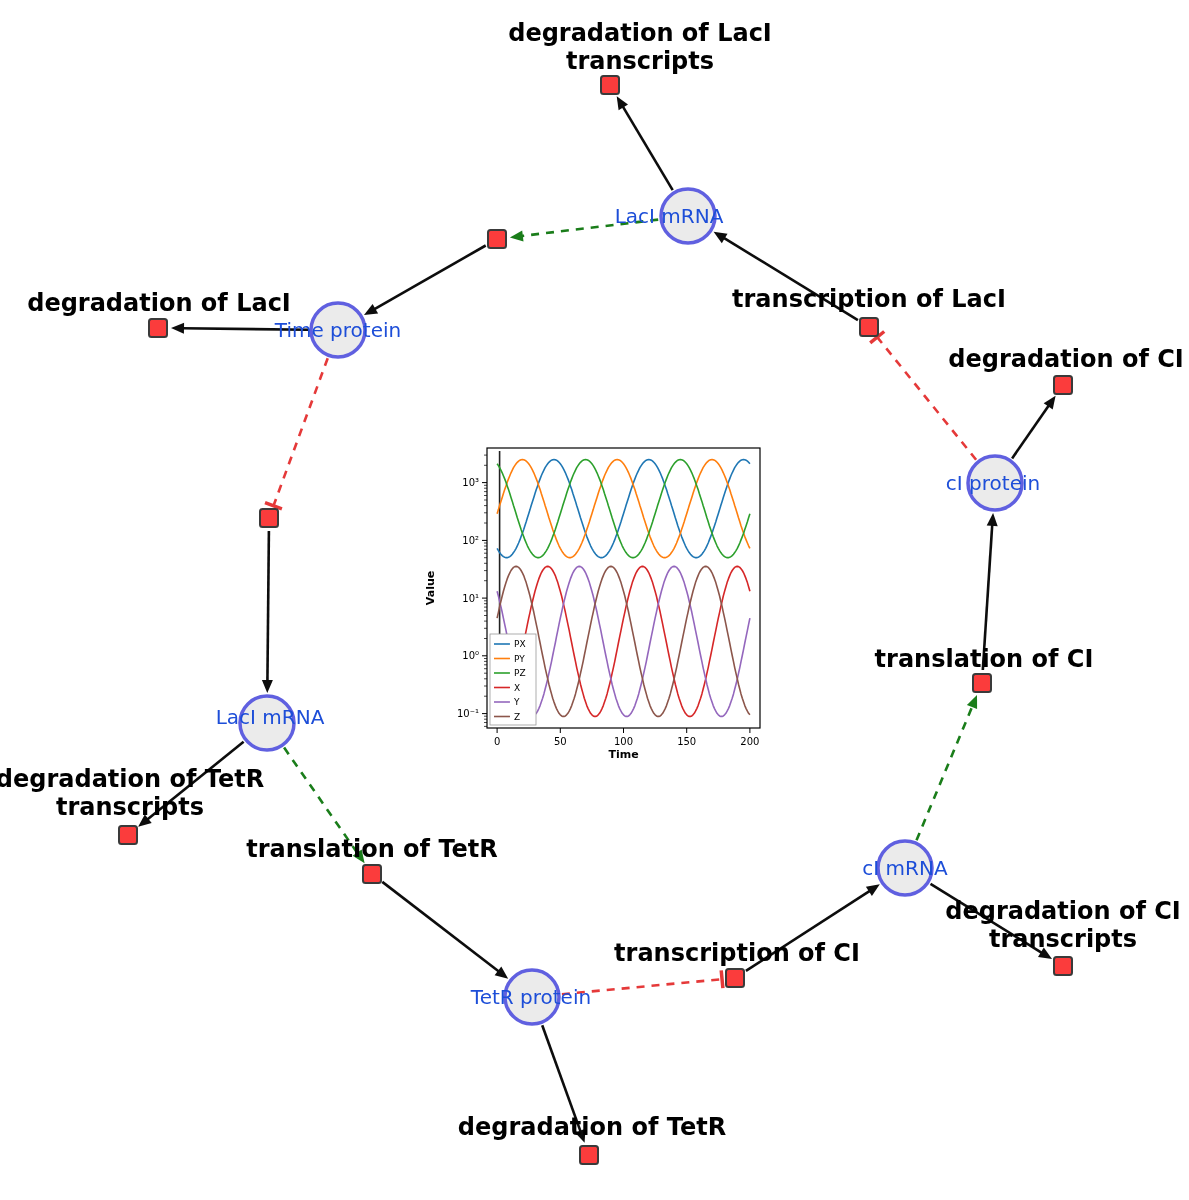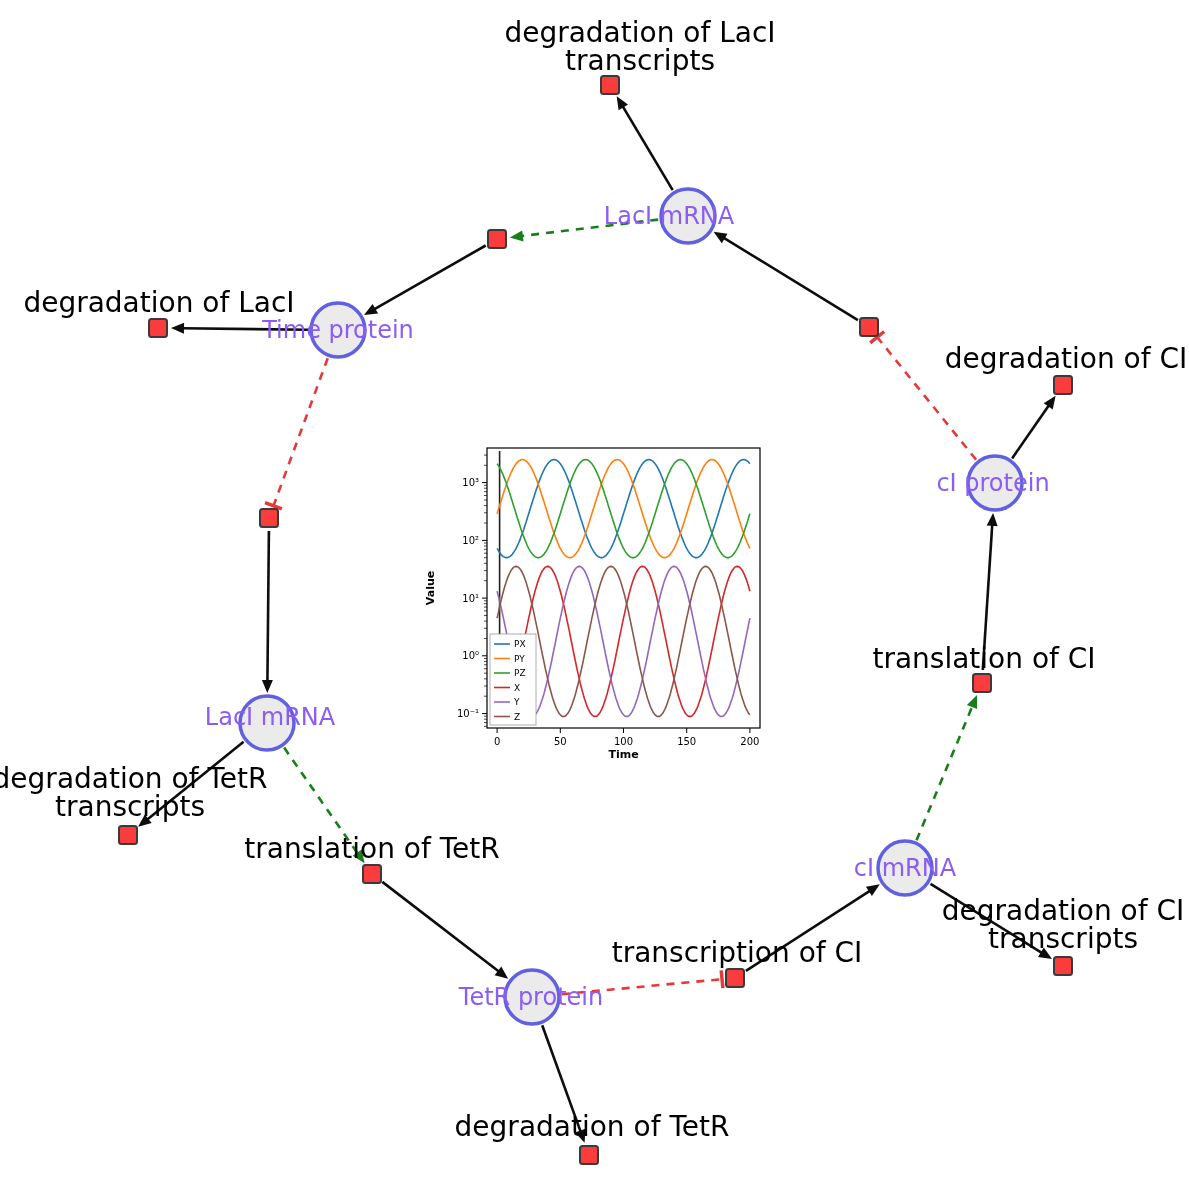--- a/index.html
+++ b/index.html
@@ -4,25 +4,25 @@
 <style>
   html,body{margin:0;padding:0;background:#fff;}
   #stage{
     position:relative;width:1189px;height:1200px;background:#ffffff;
     font-family:"DejaVu Sans","Liberation Sans",sans-serif;overflow:hidden;
   }
   #edge-layer{position:absolute;left:0;top:0;}
   #labels-layer{position:absolute;left:0;top:0;width:100%;height:100%;pointer-events:none;}
   .rx-label{
     position:absolute;transform:translateX(-50%);text-align:center;
-    font-weight:normal;font-size:28px;line-height:28px;color:#000;white-space:nowrap;
+    font-weight:bold;font-size:24px;line-height:28px;color:#000;white-space:nowrap;
   }
   .sp-label{
     position:absolute;transform:translate(-50%,-50%);
-    font-size:24px;font-weight:400;color:#8b5cf6;white-space:nowrap;
+    font-size:20px;font-weight:400;color:#1d4ed8;white-space:nowrap;
   }
   #inset-chart{position:absolute;left:420px;top:432px;background:#ffffff;}
 </style>
 </head>
 <body>
 
 <div id="stage">
   <svg id="edge-layer" width="1189" height="1200" viewBox="0 0 1189 1200">
       <g>
         <line x1="672.7" y1="190.2" x2="622.3" y2="105.6" stroke="#0d0d0d" stroke-width="2.6"></line>
@@ -118,20 +118,23 @@
   <div id="labels-layer">
       <div class="sp-label" style="left: 669px; top: 216px;">LacI mRNA</div>
       <div class="sp-label" style="left: 338px; top: 330px;">Time protein</div>
       <div class="sp-label" style="left: 993px; top: 483px;">cI protein</div>
       <div class="sp-label" style="left: 270px; top: 717px;">LacI mRNA</div>
       <div class="sp-label" style="left: 905px; top: 868px;">cI mRNA</div>
       <div class="sp-label" style="left: 531px; top: 997px;">TetR protein</div>
       <div class="rx-label" style="left: 640px; top: 19px;">
         <div>degradation of LacI</div>
         <div>transcripts</div>
+      </div>
+      <div class="rx-label" style="left: 869px; top: 285px;">
+        <div>transcription of LacI</div>
       </div>
       <div class="rx-label" style="left: 159px; top: 289px;">
         <div>degradation of LacI</div>
       </div>
       <div class="rx-label" style="left: 1066px; top: 345px;">
         <div>degradation of CI</div>
       </div>
       <div class="rx-label" style="left: 984px; top: 645px;">
         <div>translation of CI</div>
       </div>

